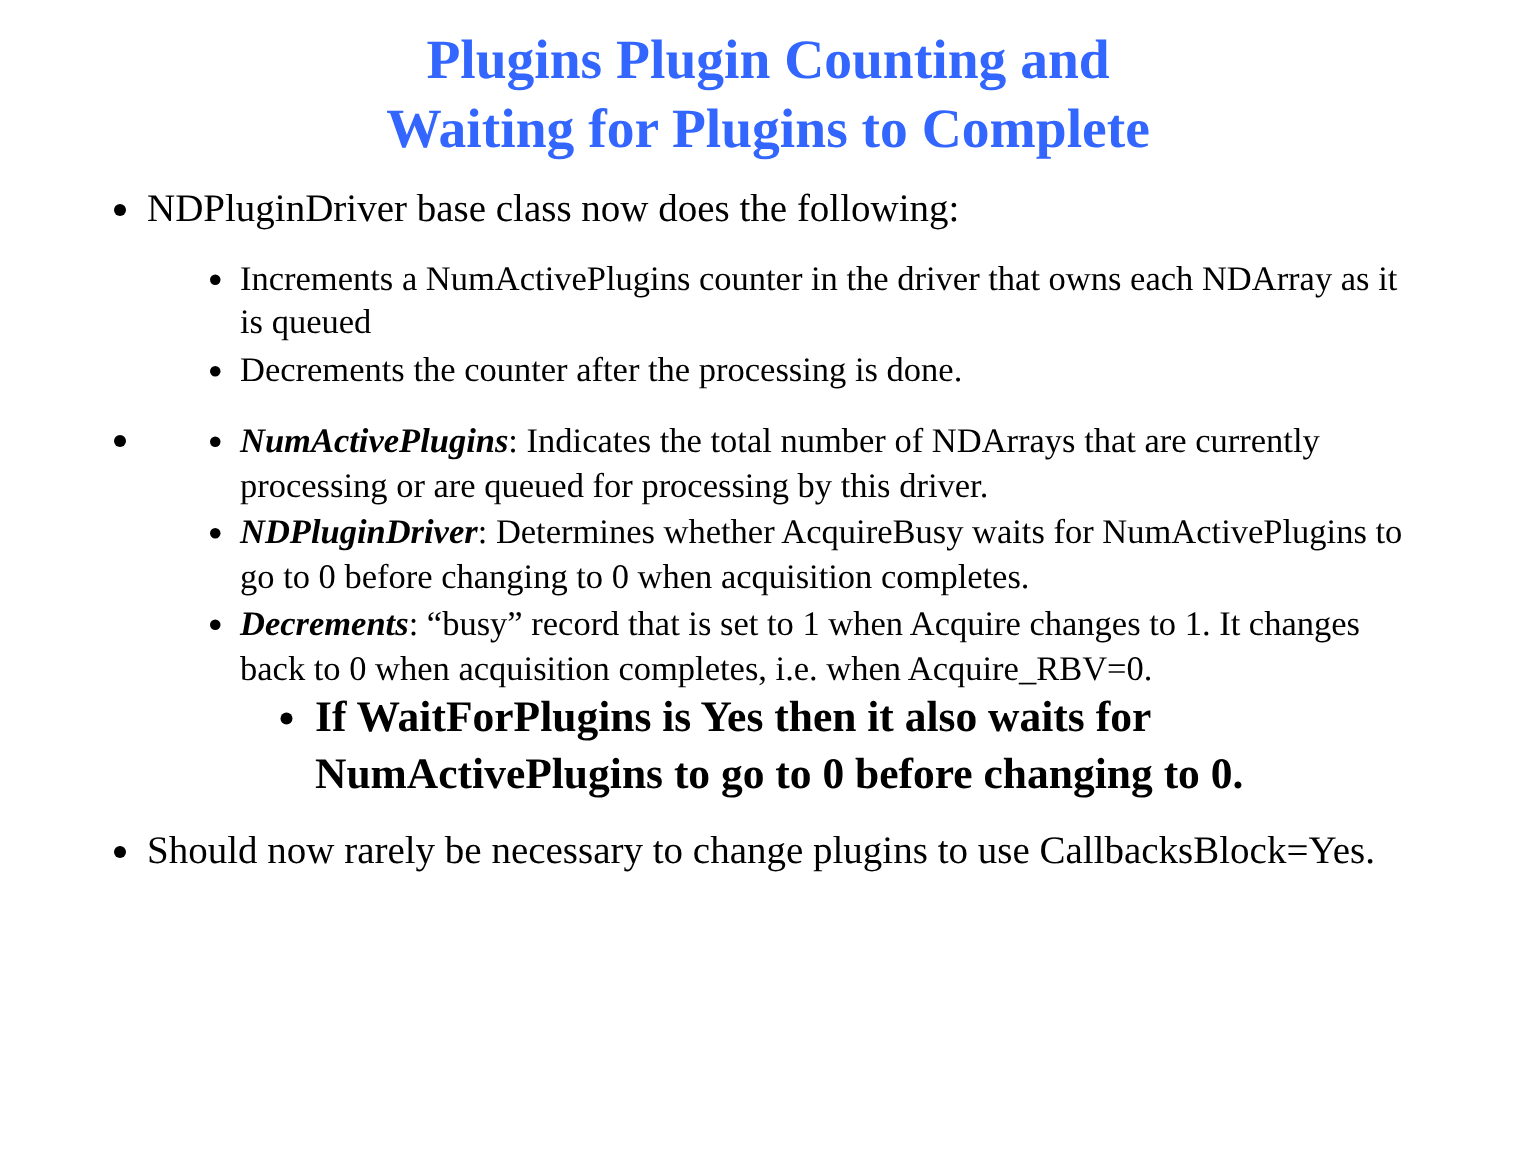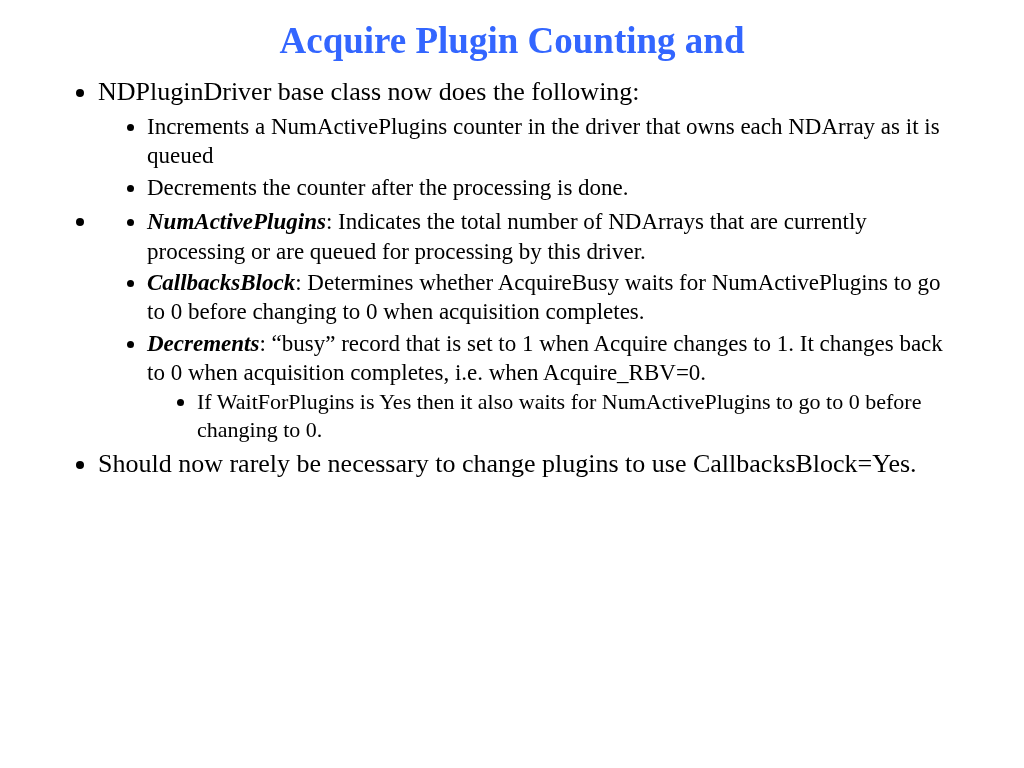--- a/index.html
+++ b/index.html
@@ -25,62 +25,64 @@
   ul.l1 {
     list-style: disc;
     margin: 0;
     padding-left: 38px;
     font-size: 26px;
     line-height: 1.25;
   }
   ul.l1 > li { margin: 0 0 2px 0; }
   ul.l2 {
     list-style: disc;
-    margin: 3px;
+    margin: 16px;
     padding-left: 46px;
     font-size: 23px;
     line-height: 1.28;
   }
   ul.l2 > li { margin: 0 0 2px 0; }
   ul.l3 {
     list-style: disc;
     margin: 0;
     padding-left: 50px;
-    font-size: 22px;
+    font-size: 29px;
     line-height: 1.3;
+    font-weight: bold;
   }
   ul.l3 > li { margin: 0; }
   .b { font-weight: bold; font-style: italic; }
 </style>
 </head>
 <body>
 
 <h1 class="title">
-  <span>Acquire Plugin Counting and</span><br>
+  <span>Plugins Plugin Counting and</span><br>
+  <span>Waiting for Plugins to Complete</span>
 </h1>
 
 <ul class="l1">
   <li>
     <span>NDPluginDriver base class now does the following:</span>
     <ul class="l2">
       <li>
         <span>Increments a NumActivePlugins counter in the driver that owns each NDArray as it is queued</span>
       </li>
       <li>
         <span>Decrements the counter after the processing is done.</span>
       </li>
     </ul>
   </li>
   <li>
     <ul class="l2">
       <li>
         <span class="b">NumActivePlugins</span><span>: Indicates the total number of NDArrays that are currently processing or are queued for processing by this driver.</span>
       </li>
       <li>
-        <span class="b">CallbacksBlock</span><span>: Determines whether AcquireBusy waits for NumActivePlugins to go to 0 before changing to 0 when acquisition completes.</span>
+        <span class="b">NDPluginDriver</span><span>: Determines whether AcquireBusy waits for NumActivePlugins to go to 0 before changing to 0 when acquisition completes.</span>
       </li>
       <li>
         <span class="b">Decrements</span><span>: “busy” record that is set to 1 when Acquire changes to 1. It changes back to 0 when acquisition completes, i.e. when Acquire_RBV=0.</span>
         <ul class="l3">
           <li>
             <span>If WaitForPlugins is Yes then it also waits for NumActivePlugins to go to 0 before changing to 0.</span>
           </li>
         </ul>
       </li>
     </ul>

